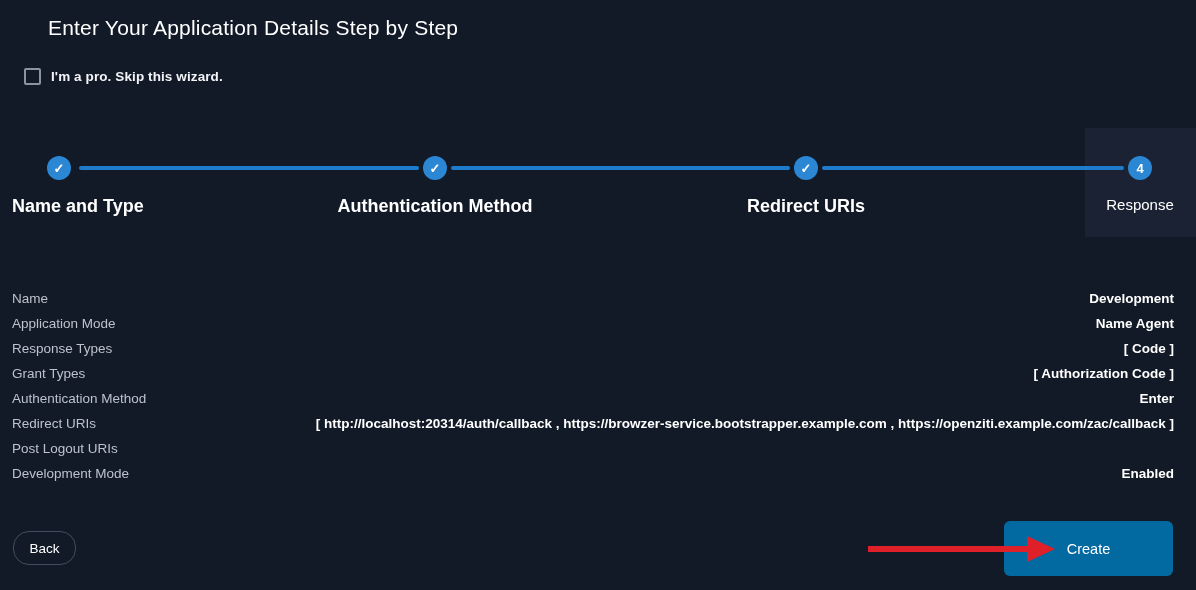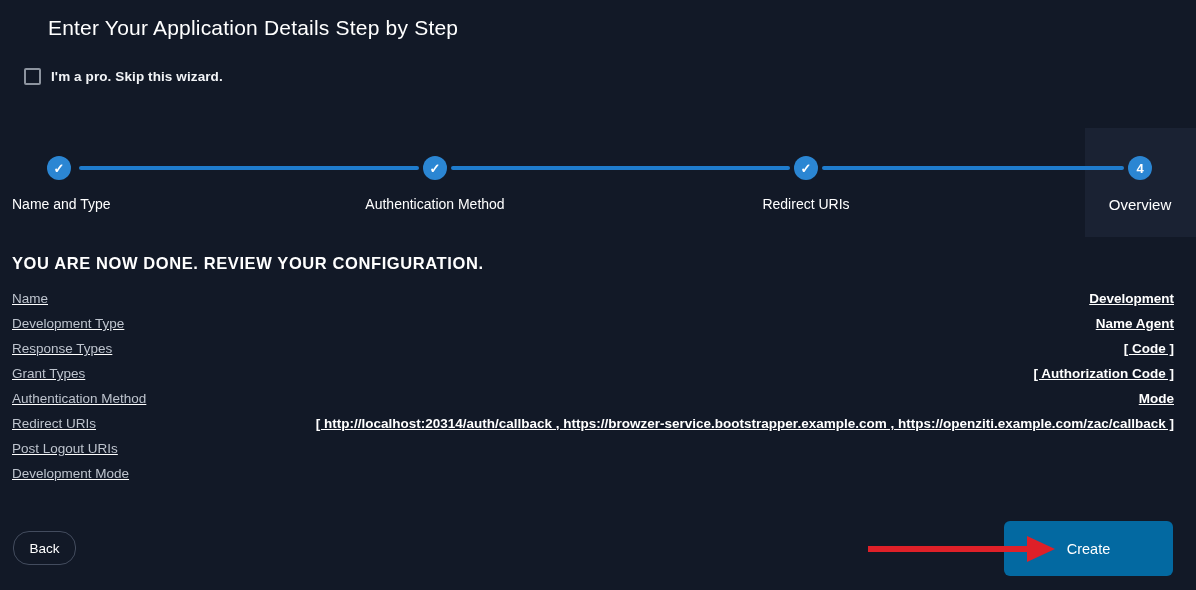--- a/index.html
+++ b/index.html
@@ -59,36 +59,35 @@
     z-index: 2;
   }
   .step-circle .glyph { line-height: 1; }
   .step-line {
     position: absolute; top: 166px; height: 4px;
     background: #1f7ccd; border-radius: 2px;
     z-index: 1;
   }
   .step-label {
     position: absolute; top: 196px;
-    font-size: 14px; font-weight: 400; color: #ffffff;
+    font-size: 18px; font-weight: 700; color: #ffffff;
     white-space: nowrap;
   }
   .step-label.centered { transform: translateX(-50%); }
   .step-label.current { font-weight: 400; font-size: 15px; }
 
   
   .review-heading {
     position: absolute; left: 12px; top: 254px;
     font-size: 16.5px; font-weight: 600; color: #ffffff;
     letter-spacing: 0.6px;
   }
   .review-rows {
     position: absolute; left: 12px; top: 286px;
     width: 1162px;
-    text-decoration: underline;
   }
   .review-row {
     display: flex; align-items: center;
     height: 25px; line-height: 25px;
     font-size: 13.5px;
   }
   .review-label {
     flex: 0 0 auto;
     color: #bdc3cd; font-weight: 400;
     white-space: nowrap;
@@ -167,55 +166,55 @@
   <div class="step-circle" style="left:794px;">
     <span class="glyph">✓</span>
   </div>
   <div class="step-circle" style="left:1128px;">
     <span class="glyph">4</span>
   </div>
 
   <div class="step-label" style="left:12px;">Name and Type</div>
   <div class="step-label centered" style="left:435px;">Authentication Method</div>
   <div class="step-label centered" style="left:806px;">Redirect URIs</div>
-  <div class="step-label centered current" style="left:1140px;">Overview</div>
-
-  <div class="review-heading">YOU ARE NOW DONE. REVIEW YOUR CONFIGURATION.</div>
+  <div class="step-label centered current" style="left:1140px;">Response</div>
+
 
   <div class="review-rows">
     <div class="review-row">
       <div class="review-label">Name</div>
       <div class="review-value">Development</div>
     </div>
     <div class="review-row">
-      <div class="review-label">Development Type</div>
+      <div class="review-label">Application Mode</div>
       <div class="review-value">Name Agent</div>
     </div>
     <div class="review-row">
       <div class="review-label">Response Types</div>
       <div class="review-value">[ Code ]</div>
     </div>
     <div class="review-row">
       <div class="review-label">Grant Types</div>
       <div class="review-value">[ Authorization Code ]</div>
     </div>
     <div class="review-row">
       <div class="review-label">Authentication Method</div>
-      <div class="review-value">Mode</div>
+      <div class="review-value">Enter</div>
     </div>
     <div class="review-row">
       <div class="review-label">Redirect URIs</div>
       <div class="review-value">[ http://localhost:20314/auth/callback , https://browzer-service.bootstrapper.example.com , https://openziti.example.com/zac/callback ]</div>
     </div>
     <div class="review-row">
       <div class="review-label">Post Logout URIs</div>
       <div class="review-value"></div>
     </div>
     <div class="review-row">
       <div class="review-label">Development Mode</div>
+      <div class="review-value">Enabled</div>
     </div>
   </div>
 
   <button class="back-button">Back</button>
   <button class="create-button">Create</button>
 
   <div class="red-arrow">
     <div class="shaft"></div>
     <div class="head"></div>
   </div>

